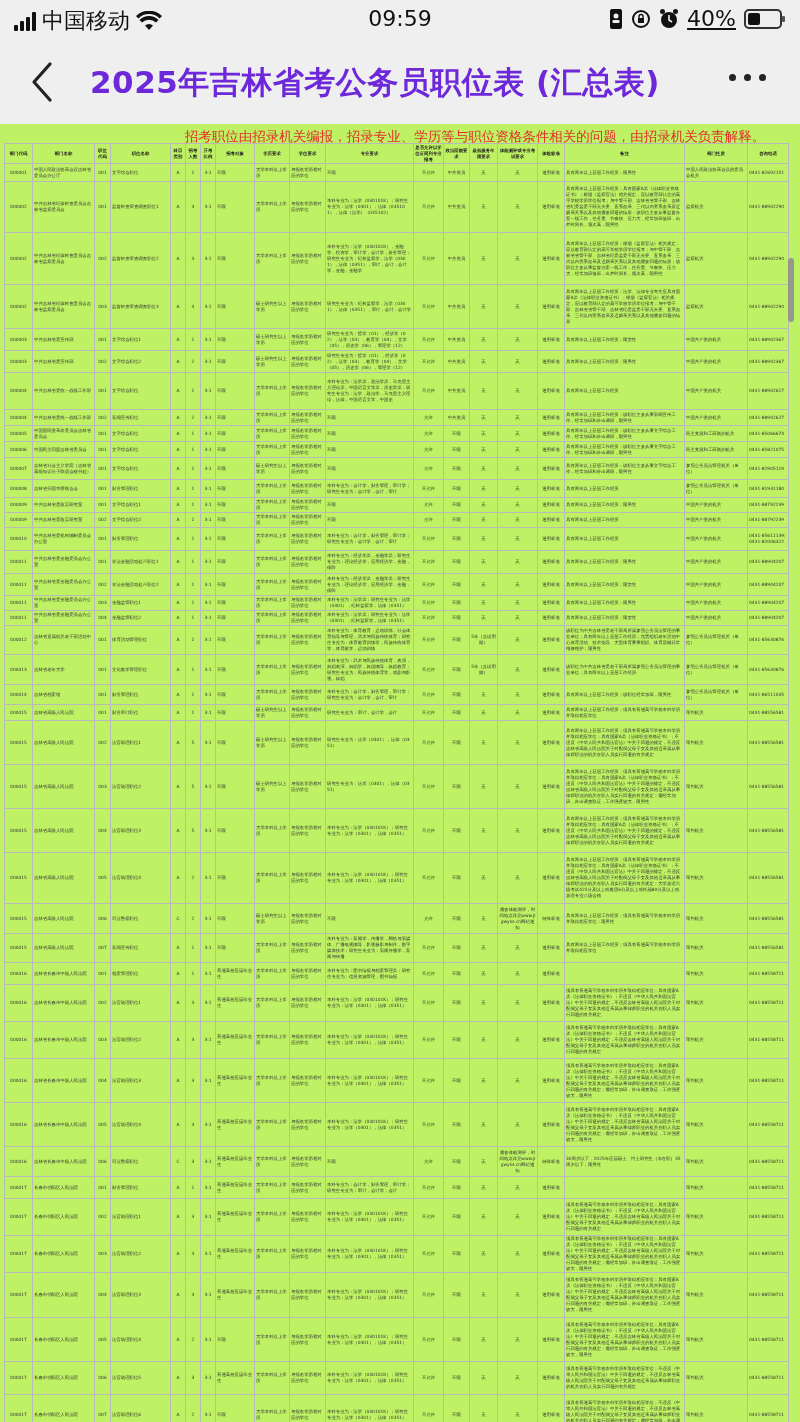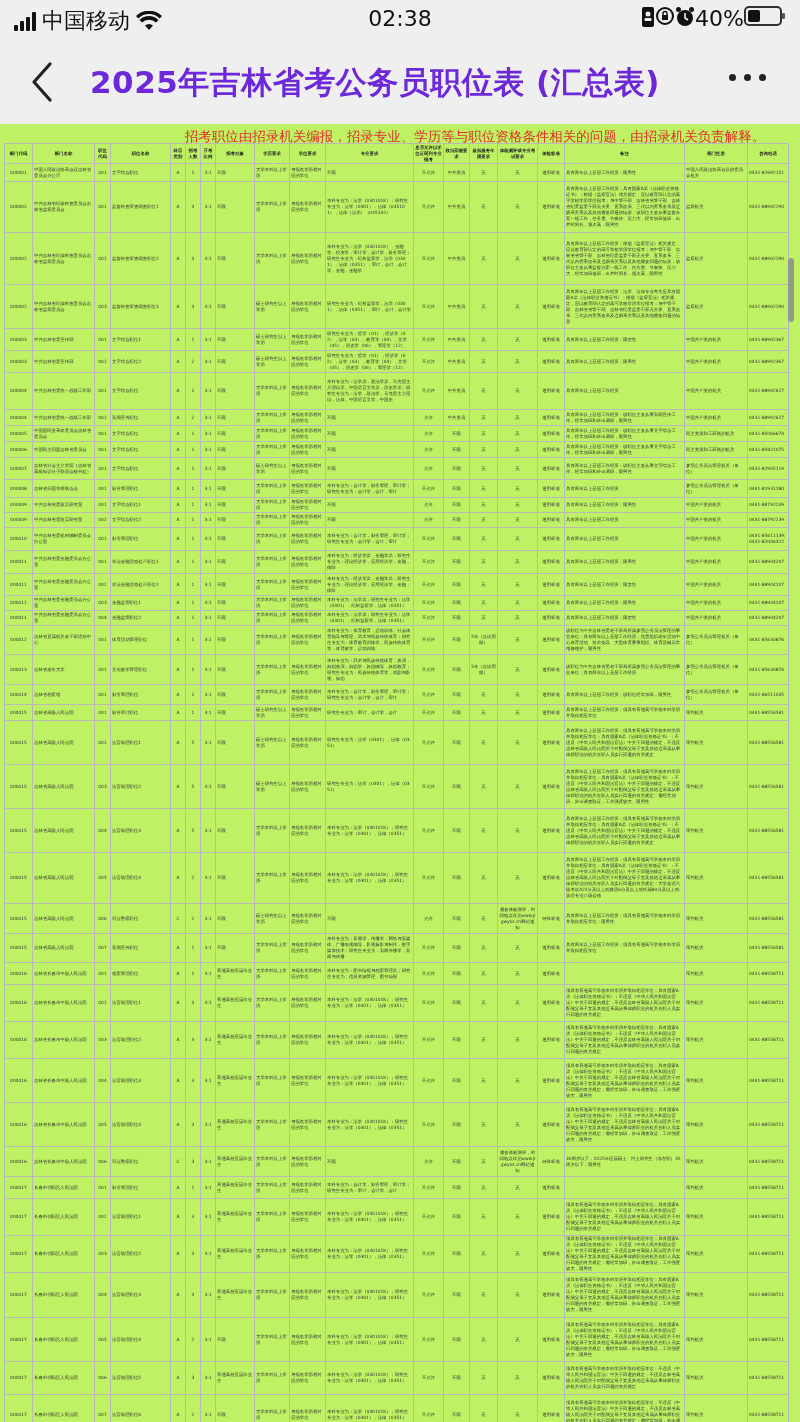--- a/index.html
+++ b/index.html
@@ -4,21 +4,21 @@
 <style>
   * { box-sizing: border-box; margin: 0; padding: 0; }
   html, body { width: 800px; height: 1422px; overflow: hidden; background: #ffffff; }
   body { font-family: "DejaVu Sans", "Liberation Sans", sans-serif; position: relative; }
 
   .status-bar { position: absolute; left: 0; top: 0; width: 800px; height: 42px; background: #efefef; color: #111; }
   .status-bar .left { position: absolute; left: 14px; top: 6px; display: flex; align-items: center; gap: 6px; font-size: 22px; }
   .signal { display: inline-flex; align-items: flex-end; gap: 2px; height: 20px; }
   .signal span { width: 4px; background: #111; border-radius: 1px; display: inline-block; }
   .status-bar .time { position: absolute; left: 0; width: 800px; top: 6px; text-align: center; font-size: 22px; font-weight: 500; pointer-events: none; }
-  .status-bar .right { position: absolute; right: 18px; top: 6px; display: flex; align-items: flex-start; font-size: 22px; }
+  .status-bar .right { position: absolute; right: 18px; top: 6px; display: flex; align-items: center; gap: 8px; font-size: 22px; text-decoration: underline; }
   .battery { width: 38px; height: 20px; border: 2px solid #333; border-radius: 5px; position: relative; }
   .battery .fill { position: absolute; left: 2px; top: 2px; bottom: 2px; width: 12px; background: #111; border-radius: 2px; }
   .battery .nub { position: absolute; right: -5px; top: 5px; width: 3px; height: 6px; background: #555; border-radius: 1px; }
 
   .nav-bar { position: absolute; left: 0; top: 42px; width: 800px; height: 82px; background: #efefef; }
   .nav-bar .back { position: absolute; left: 26px; top: 18px; width: 34px; height: 44px; cursor: pointer; }
   .nav-bar .title { position: absolute; left: 90px; top: 20px; font-size: 31px; font-weight: bold; color: #6d28d9; letter-spacing: 0.5px; white-space: nowrap; }
   .nav-bar .more { position: absolute; right: 34px; top: 32px; display: flex; gap: 8px; cursor: pointer; }
   .nav-bar .more span { width: 7px; height: 7px; background: #222; border-radius: 50%; display: block; }
 
@@ -45,21 +45,21 @@
         <span style="height:14px"></span>
         <span style="height:19px"></span>
     </span>
     <span>中国移动</span>
     <svg width="26" height="20" viewBox="0 0 26 20">
       <path d="M13 19 L9 14.5 A6 6 0 0 1 17 14.5 Z" fill="#111"></path>
       <path d="M3.5 9 A13.5 13.5 0 0 1 22.5 9 L20 11.6 A10 10 0 0 0 6 11.6 Z" fill="#111"></path>
       <path d="M0 5 A18.5 18.5 0 0 1 26 5 L23.6 7.5 A15 15 0 0 0 2.4 7.5 Z" fill="#111"></path>
     </svg>
   </div>
-  <div class="time">02:38</div>
+  <div class="time">09:59</div>
   <div class="right">
     <svg width="14" height="22" viewBox="0 0 14 22">
       <rect x="1" y="1" width="12" height="20" rx="2" fill="#111"></rect>
       <circle cx="7" cy="8" r="2.5" fill="#efefef"></circle>
       <rect x="3.5" y="12" width="7" height="3" rx="1" fill="#efefef"></rect>
     </svg>
     <svg width="20" height="20" viewBox="0 0 20 20">
       <circle cx="10" cy="10" r="8" fill="none" stroke="#111" stroke-width="2"></circle>
       <rect x="7" y="9" width="6" height="5" fill="#111"></rect>
       <path d="M8 9 V7.5 A2 2 0 0 1 12 7.5 V9" fill="none" stroke="#111" stroke-width="1.4"></path>

